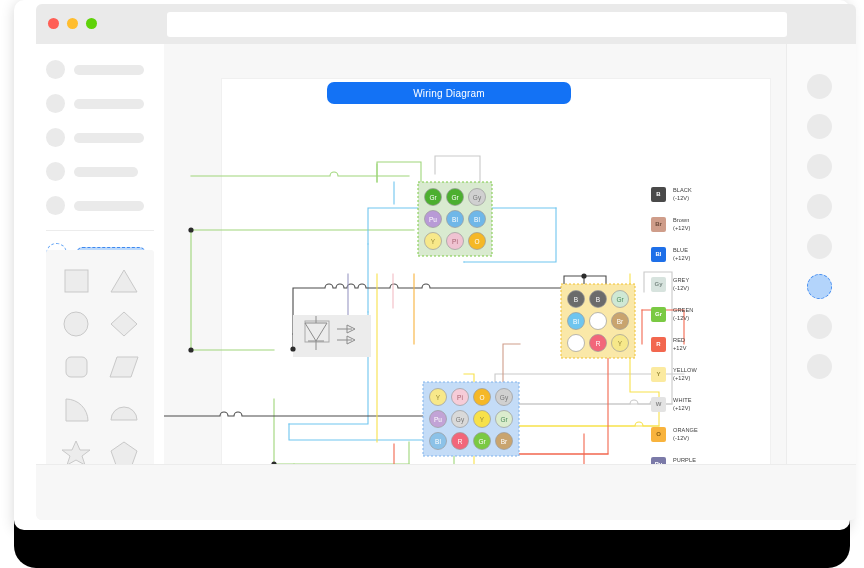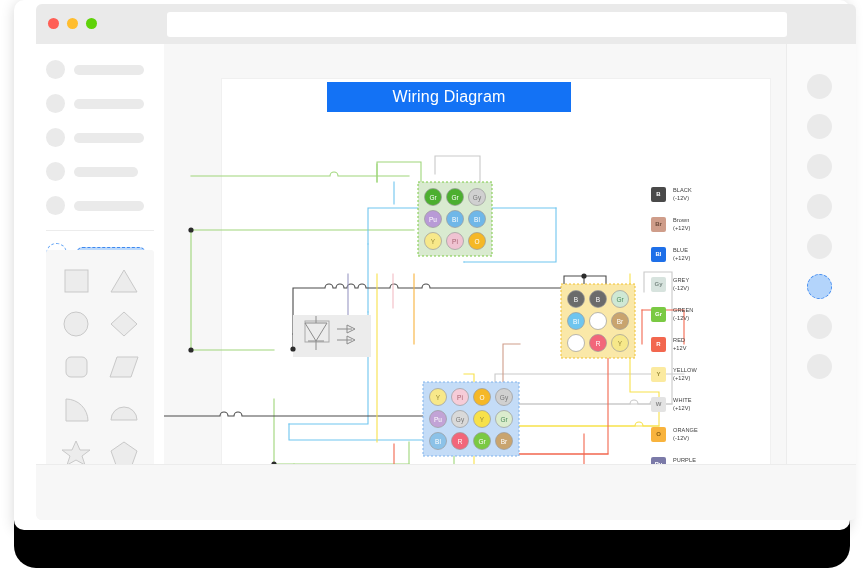--- a/index.html
+++ b/index.html
@@ -77,24 +77,24 @@
   
   .canvas-wrap{
     position:absolute;left:128px;top:0;width:622px;height:460px;background:#f7f7f7;
   }
   .paper{
     position:absolute;left:57px;top:34px;width:548px;height:404px;
     background:#ffffff;border:1px solid #f0f0f0;
   }
 
   .title-banner{
-    position:absolute;left:163px;top:38px;width:244px;height:30px;
+    position:absolute;left:163px;top:38px;width:244px;height:22px;
     background:#1372f5;color:#ffffff;
     display:flex;align-items:center;justify-content:center;
-    font-size:16px;letter-spacing:.2px;
+    font-size:10px;letter-spacing:.2px;border-radius:7px;
   }
 
   
   .right-rail{
     position:absolute;left:750px;top:0;width:70px;height:460px;
     background:#fafafa;border-left:1px solid #ececec;
   }
   .rail-dot{
     position:absolute;left:20px;width:25px;height:25px;border-radius:50%;
     background:#eaeaea;

